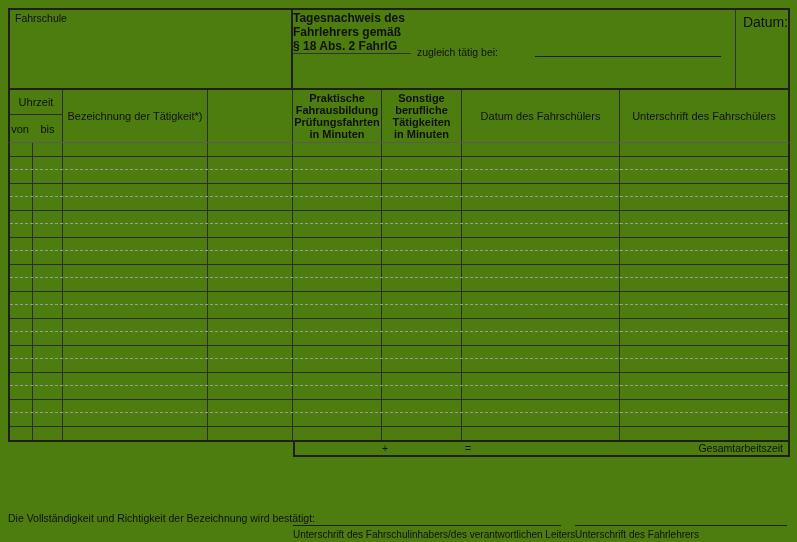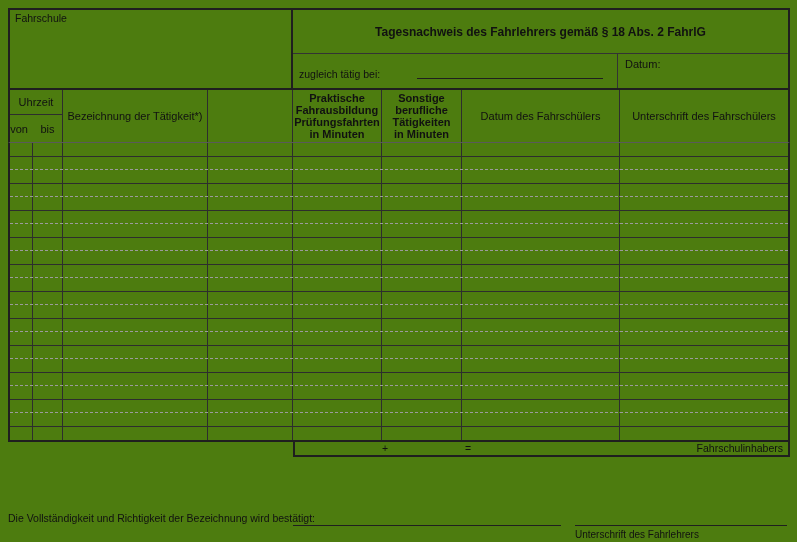--- a/index.html
+++ b/index.html
@@ -22,62 +22,62 @@
   .fahrschule-box .label {
     display: block; padding: 2px 0 0 5px;
     font-size: 10.5px;
   }
   
   .right-top {
     position: absolute; left: 293px; top: 8px;
     width: 497px; height: 82px;
     border: 2px solid #1f1f1f;
     border-left: none;
-    display: flex; flex-direction: column;
+    display: flex; flex-direction: row;
   }
   .title-row {
     height: 44px;
     border-bottom: 1px solid #333;
     display: flex; align-items: center; justify-content: center;
     font-weight: bold; font-size: 12px;
   }
   .name-row { flex: 1; display: flex; }
   .name-cell {
     width: 325px; border-right: 1px solid #333;
     padding: 3px 8px 0 6px;
     display: flex; flex-direction: column; justify-content: space-evenly;
   }
   .fill-row { display: flex; align-items: flex-end; height: 15px; }
   .fill-row .flabel { width: 118px; font-size: 10.5px; white-space: nowrap; }
   .fill-line {
     flex: 1; height: 12px; margin: 0 6px 1px 0;
     border-bottom: 1.2px solid #1f1f1f;
   }
-  .datum-cell { flex: 1; padding: 4px 0 0 7px; font-size: 11px; }
+  .datum-cell { flex: 1; padding: 4px 0 0 7px; font-size: 14px; }
   
   .col-header {
     position: absolute; left: 8px; top: 90px;
     width: 782px; height: 53px;
     border-left: 2px solid #1f1f1f; border-right: 2px solid #1f1f1f;
     border-bottom: 1px solid #5a5a5a;
     display: flex; font-size: 11px;
   }
   .hcell {
     border-right: 1px solid #2d2d2d;
     display: flex; align-items: center; justify-content: center;
     text-align: center; line-height: 12px;
   }
   .h-uhrzeit { width: 53px; flex-direction: column; padding: 0; align-items: stretch; }
   .uhrzeit-top {
     height: 25px; border-bottom: 1px solid #2d2d2d;
     display: flex; align-items: center; justify-content: center;
   }
   .vonbis { flex: 1; display: flex; }
   .vonbis .von {
-    width: 23px; border-right: 5px solid #4d7c0f;
+    width: 23px; border-right: 3px solid #4d7c0f;
     display: flex; align-items: center; justify-content: center; text-align: center;
   }
   .vonbis .bis { flex: 1; display: flex; align-items: center; justify-content: center; }
   .h-bez  { width: 145px; }
   .h-gap  { width: 85px; }
   .h-prakt{ width: 89px; }
   .h-sonst{ width: 80px; }
   .h-name { width: 158px; }
   .h-unter{ width: 168px; border-right: none; }
   .hstack span { display: block; font-weight: bold; }
@@ -389,21 +389,22 @@
         <div class="bcell c-prakt"></div>
         <div class="bcell c-sonst"></div>
         <div class="bcell c-name"></div>
         <div class="bcell c-unt"></div>
       </div>
     </div>
 
   <div class="summary-row">
     <span class="plus">+</span>
     <span class="equals">=</span>
-    <span class="total">Fahrschulinhabers</span>
+    <span class="total">Gesamtarbeitszeit</span>
   </div>
 
   <div class="confirm-text">Die Vollständigkeit und Richtigkeit der Bezeichnung wird bestätigt:</div>
   <div class="sig-line sig-line-1"></div>
+  <div class="sig-label sig-label-1">Unterschrift des Fahrschulinhabers/des verantwortlichen Leiters</div>
   <div class="sig-line sig-line-2"></div>
   <div class="sig-label sig-label-2">Unterschrift des Fahrlehrers</div>
 
 </div>
 
 </body></html>

